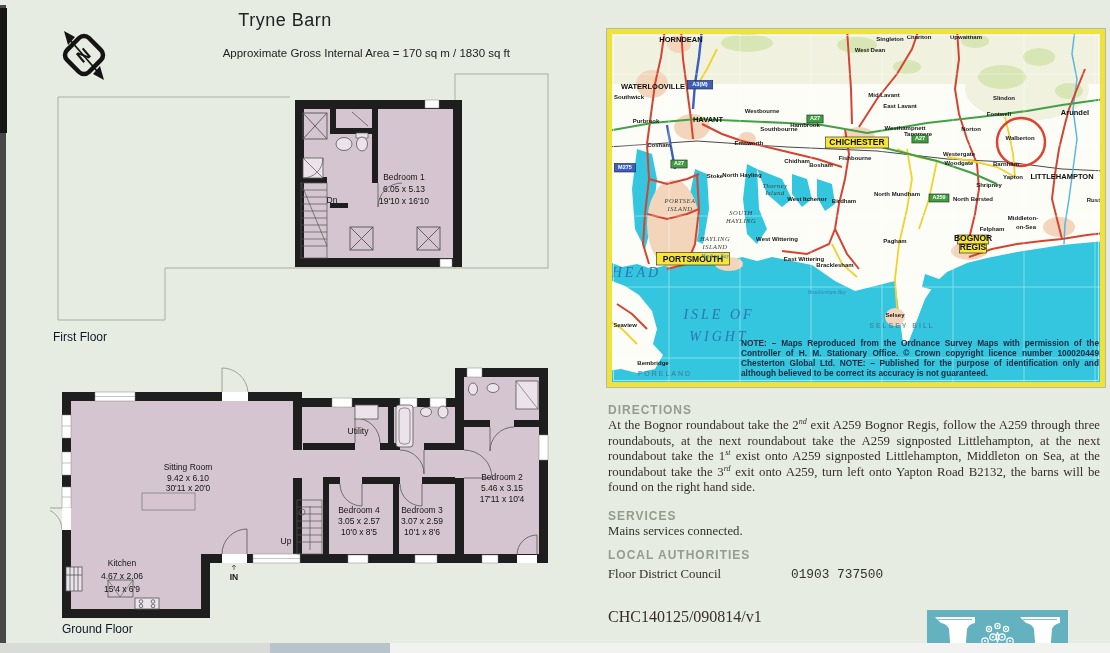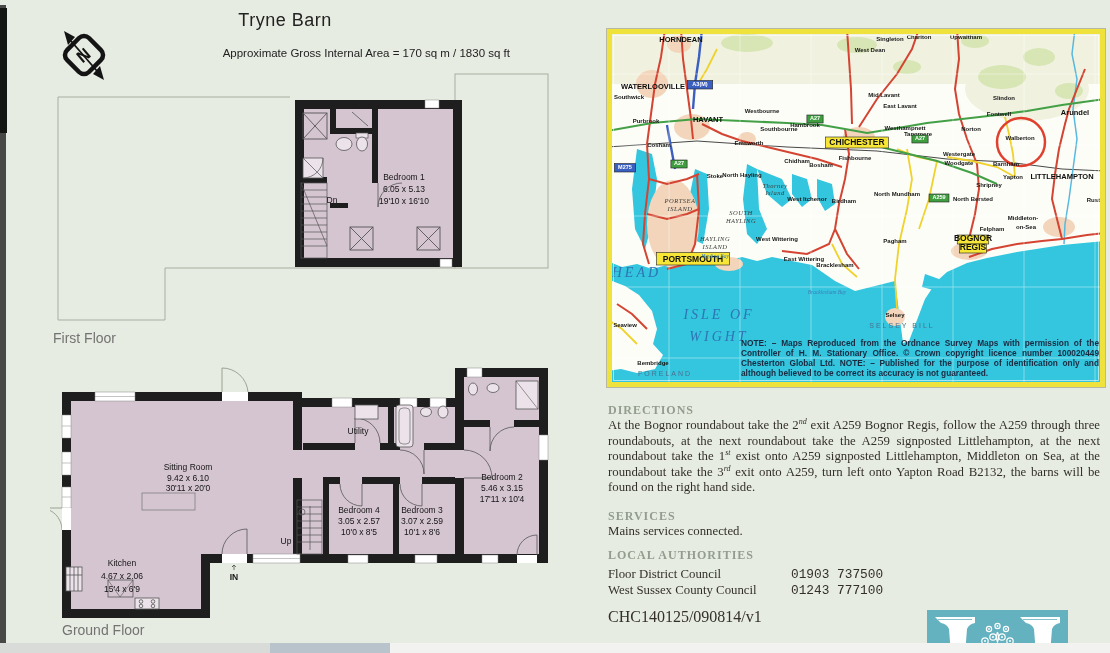--- a/index.html
+++ b/index.html
@@ -2,39 +2,39 @@
 <html><head>
 <meta charset="utf-8">
 <style>
   html,body{margin:0;padding:0;background:#cfcfcf;}
   .page{position:relative;width:1110px;height:653px;background:#e7ece2;overflow:hidden;
         font-family:"Liberation Sans",sans-serif;color:#1a1a1a;}
   .abs{position:absolute;}
   
   .title{left:60px;top:10px;width:450px;text-align:center;font-size:18px;color:#222;letter-spacing:.5px;}
   .subtitle{left:60px;top:47px;width:450px;text-align:right;font-size:11.5px;color:#222;}
-  .floor-label{font-size:14px;color:#737373;text-align:right;}
+  .floor-label{font-size:12px;color:#0f172a;text-align:right;}
   
   .pt{font-family:"Liberation Sans",sans-serif;font-size:8.5px;fill:#141414;text-anchor:middle;}
   .pt-b{font-weight:700;}
   
   .map-wrap{left:606px;top:28px;width:498px;height:358px;border:1px solid #b9b9a0;background:#fff;}
   .map-note{position:absolute;left:134px;top:309px;width:358px;font-size:8.3px;line-height:10px;
             font-weight:700;color:#1b2940;text-align:justify;font-family:"Liberation Sans",sans-serif;}
   .ml-town{font:700 6px "Liberation Sans",sans-serif;fill:#161616;text-anchor:middle;}
   .ml-big{font:700 7.5px "Liberation Sans",sans-serif;fill:#0d0d0d;text-anchor:middle;}
   .ml-boxed{font:700 8.5px "Liberation Sans",sans-serif;fill:#111;text-anchor:middle;}
   .ml-area{font:italic 400 6.5px "Liberation Serif",serif;fill:#3c3c3c;text-anchor:middle;letter-spacing:.5px;}
   .ml-sea{font:italic 400 14px "Liberation Serif",serif;fill:#2f74b5;text-anchor:middle;letter-spacing:3px;}
   .ml-seasm{font:italic 400 5.5px "Liberation Serif",serif;fill:#3a80b8;text-anchor:middle;}
   .ml-cap{font:400 7px "Liberation Sans",sans-serif;fill:#4a708e;text-anchor:middle;letter-spacing:2px;}
   .ml-shield{font:700 5.5px "Liberation Sans",sans-serif;text-anchor:middle;}
   
   .col{font-family:"Liberation Serif",serif;color:#33302a;}
-  .h-grey{font-family:Liberation Serif, serif;font-weight:700;font-size:12px;letter-spacing:1px;color:#939c8e;}
+  .h-grey{font-family:Liberation Sans, sans-serif;font-weight:700;font-size:12px;letter-spacing:1px;color:#939c8e;}
   .body-serif{font-size:12.8px;line-height:15.6px;text-align:justify;}
   .body-serif sup{font-size:8px;line-height:0;font-style:italic;}
   .auth-name{display:inline-block;width:179px;font-size:12.8px;}
   .auth-phone{font-size:12.8px;font-family:Liberation Mono, monospace;}
   .ref{font-size:16px;}
   
   .edge-left{left:0;top:5px;width:6px;height:640px;background:#2c2d2a;opacity:.85;}
   .edge-left-dark{left:0;top:8px;width:7px;height:125px;background:#151613;}
   .strip{top:643px;height:10px;}
 </style>
@@ -444,24 +444,20 @@
   <div class="abs col body-serif" style="left:608px;top:418px;width:492px" id="directions-body"><span>At the Bognor roundabout take the 2</span><sup>nd</sup><span> exit A259 Bognor Regis, follow the A259 through three roundabouts, at the next roundabout take the A259 signposted Littlehampton, at the next roundabout take the 1</span><sup>st</sup><span> exist onto A259 signposted Littlehampton, Middleton on Sea, at the roundabout take the 3</span><sup>rd</sup><span> exit onto A259, turn left onto Yapton Road B2132, the barns will be found on the right hand side.</span></div>
 
   <div class="abs h-grey" style="left:608px;top:509px">SERVICES</div>
   <div class="abs col" style="left:608px;top:524px;font-size:12.8px">Mains services connected.</div>
 
   <div class="abs h-grey" style="left:608px;top:548px">LOCAL AUTHORITIES</div>
   <div class="abs col" style="left:608px;top:564px">
     <span class="auth-name">Floor District Council</span>
     <span class="auth-phone">01903 737500</span>
   </div>
-  <div class="abs col" style="left:608px;top:580px">
-    <span class="auth-name">West Sussex County Council</span>
-    <span class="auth-phone">01243 777100</span>
-  </div>
 
   <div class="abs col ref" style="left:608px;top:608px">CHC140125/090814/v1</div>
 
   <svg class="abs" style="left:927px;top:610px" width="141" height="45" viewBox="0 0 141 45">
     <rect x="0" y="0" width="141" height="45" fill="#64b1bf"></rect>
     <g fill="#ffffff">
       <path d="M8,7 h40 v6 q-6,1 -8,6 l-2,26 h-14 l-2,-26 q-2,-5 -8,-6 z"></path>
       <path d="M93,7 h40 v6 q-6,1 -8,6 l-2,26 h-14 l-2,-26 q-2,-5 -8,-6 z"></path>
     </g>
     <g fill="none" stroke="#64b1bf" stroke-width="0.8">

